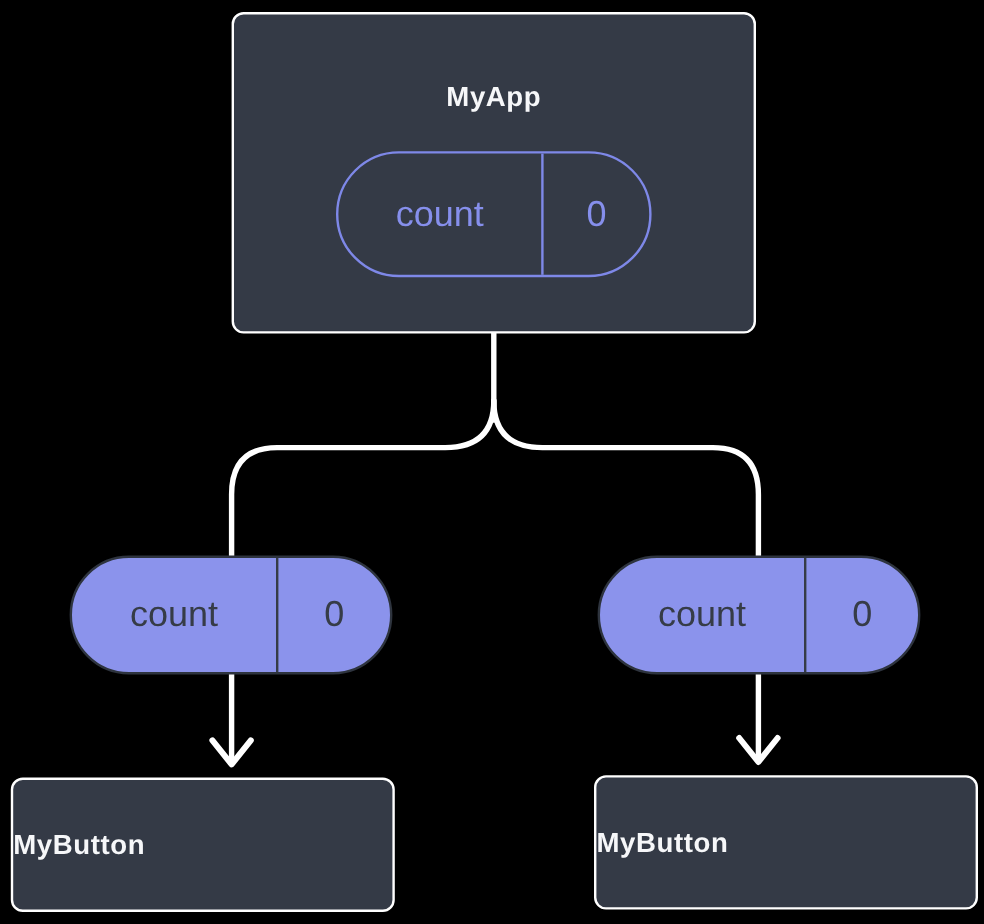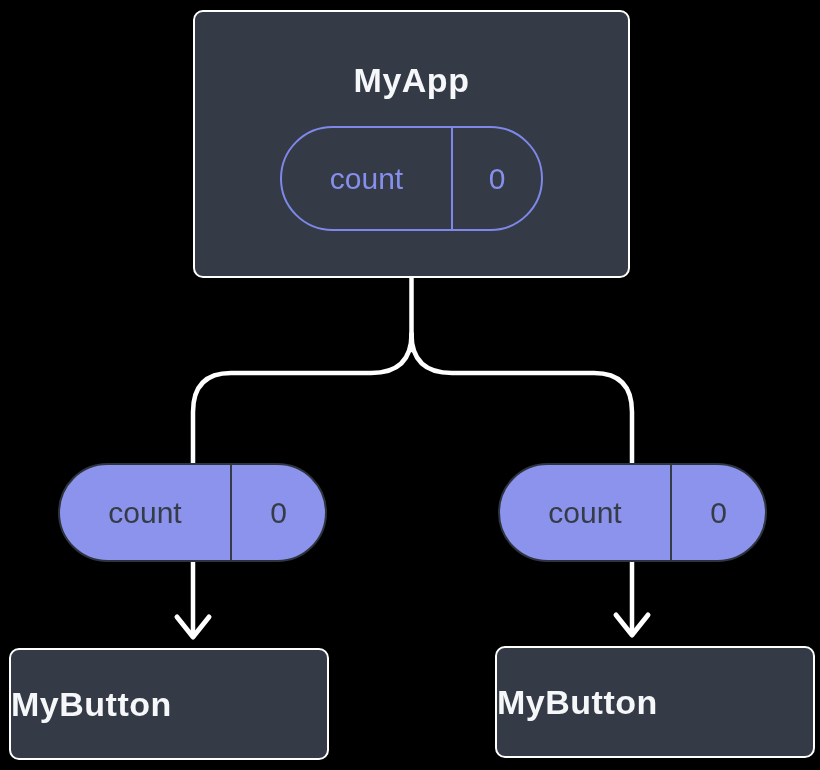--- a/index.html
+++ b/index.html
@@ -33,21 +33,21 @@
   }
   .node-root {
     left: 193px; top: 10px;
     width: 437px; height: 268px;
     flex-direction: column;
     justify-content: flex-start;
     padding-top: 48px;
     gap: 26px;
   }
   .node-title {
-    font-size: 34px;
+    font-size: 23px;
     font-weight: 600;
     letter-spacing: 0.5px;
     color: #F6F7F9;
     line-height: 40px;
   }
   .node-child {
     width: 320px; height: 112px;
   }
   .node-child-left  { left: 9px;   top: 648px; }
   .node-child-right { left: 495px; top: 646px; }

